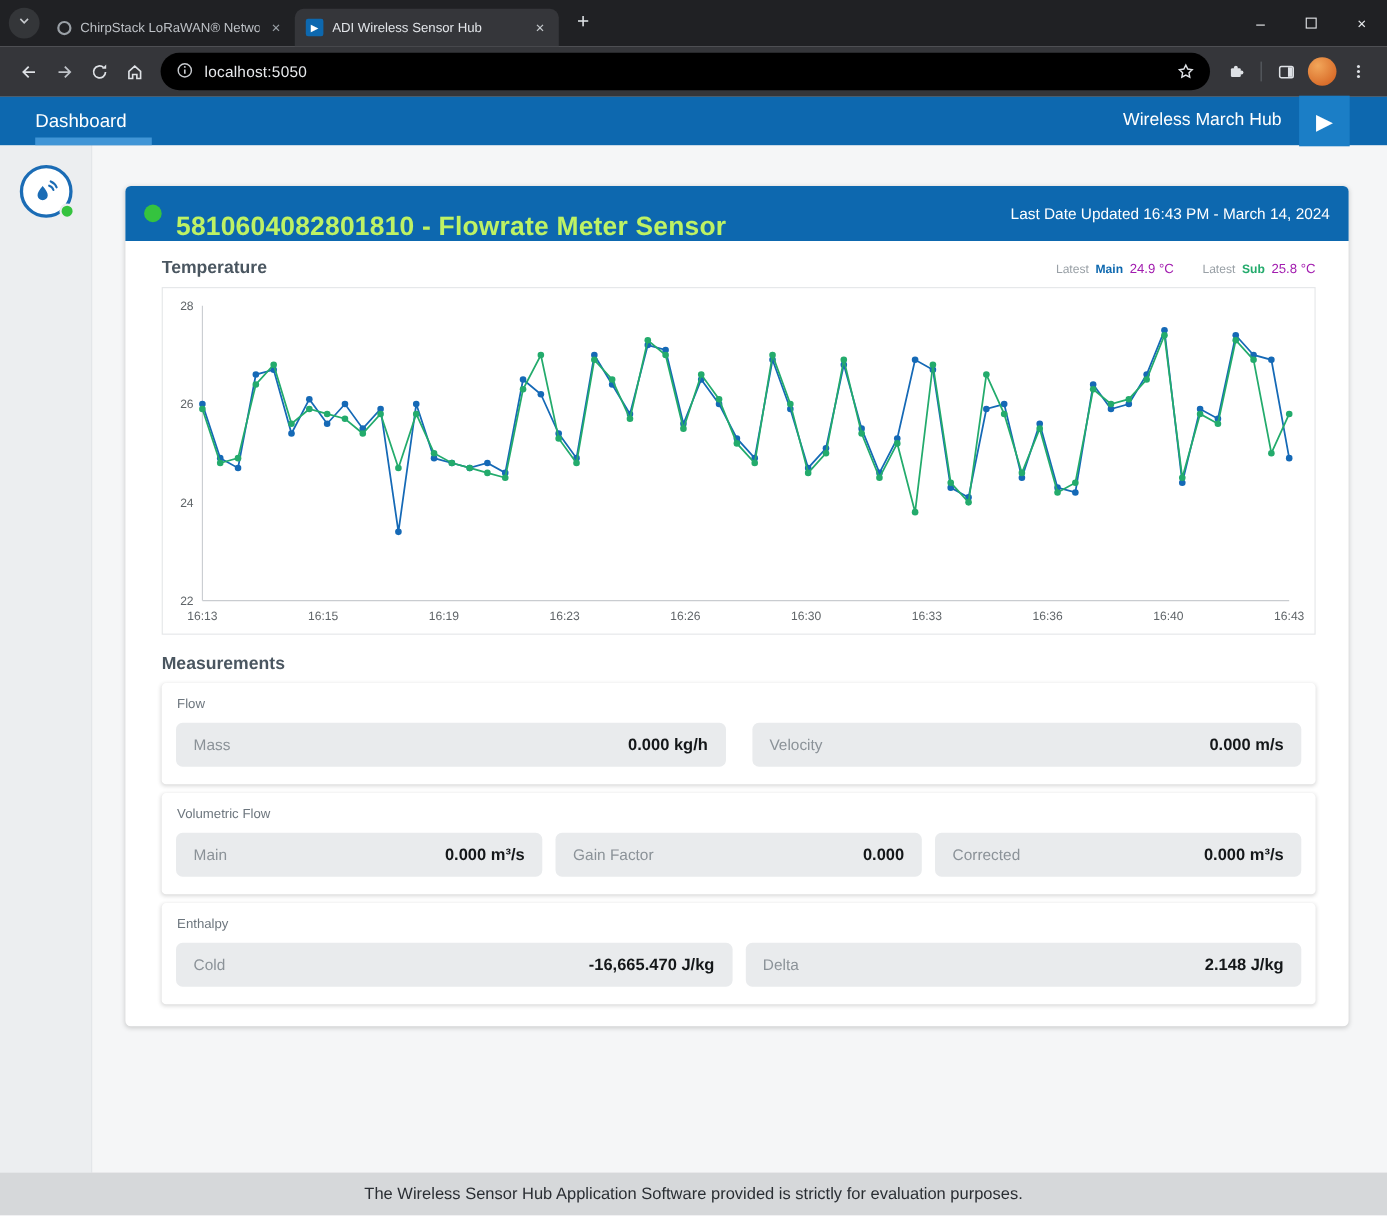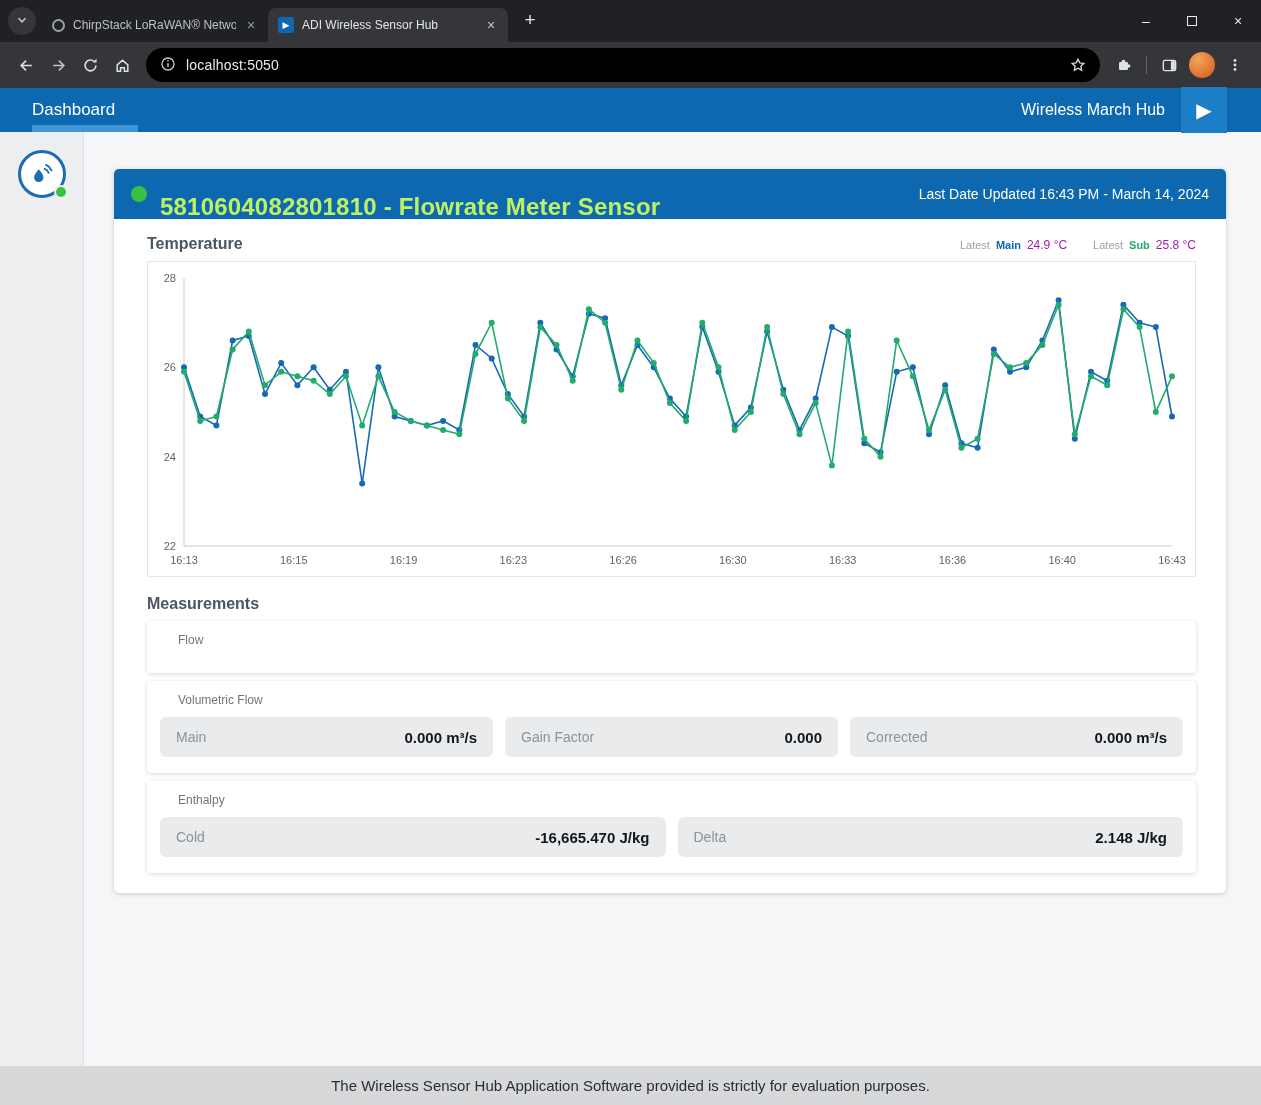--- a/index.html
+++ b/index.html
@@ -60,21 +60,21 @@
   .legend .main-name { color:#0d68af; font-weight:700; }
   .legend .sub-name { color:#23ab6c; font-weight:700; }
   .legend .val { font-size:12px; font-weight:400; color:#a21caf; }
   .legend .gap { width:14px; }
 
   .chart-box { margin-top:8px; border:1px solid #e4e6e8; height:316px; }
   #temp-chart text { fill:#5f6468; font-size:11px; font-family:"Liberation Sans",sans-serif; }
 
   .measure-title { margin-top:18px; }
   .group-card { margin-top:8px; background:#fff; border-radius:4px; box-shadow:0 1px 4px rgba(0,0,0,.16); padding:12px 13px 16px; }
-  .group-label { font-size:12px; color:#6d767e; margin:0 0 10px 18px; }
+  .group-label { font-size:12px; color:#6d767e; margin:0 0 10px 1px; }
   .pill-row { display:flex; }
   .pill-row.cols2 { gap:24px; }
   .pill-row.cols3 { gap:12px; }
   .pill { flex:1; height:40px; background:#e9ebed; border-radius:6px; display:flex; align-items:center; padding:0 16px; }
   .pill .pname { font-size:14px; color:#8b9298; }
   .pill .pval { margin-left:auto; font-size:15px; font-weight:700; color:#141719; }
 
   .footer { height:39px; background:#d6d8da; display:flex; align-items:center; justify-content:center; font-size:15px; color:#2a2e33; flex:0 0 auto; }
 </style>
 </head>
@@ -368,20 +368,30 @@
                 <circle cx="1024.0" cy="114.3" r="3" fill="#23ab6c"></circle>
               </svg>
           </div>
 
           <div class="section-head measure-title">
             <span class="section-title">Measurements</span>
           </div>
 
           <div class="group-card">
             <div class="group-label">Flow</div>
+            <div class="pill-row cols2">
+              <div class="pill">
+                <span class="pname">Mass</span>
+                <span class="pval">0.000 kg/h</span>
+              </div>
+              <div class="pill">
+                <span class="pname">Velocity</span>
+                <span class="pval">0.000 m/s</span>
+              </div>
+            </div>
           </div>
 
           <div class="group-card">
             <div class="group-label">Volumetric Flow</div>
             <div class="pill-row cols3">
               <div class="pill">
                 <span class="pname">Main</span>
                 <span class="pval">0.000 m³/s</span>
               </div>
               <div class="pill">

